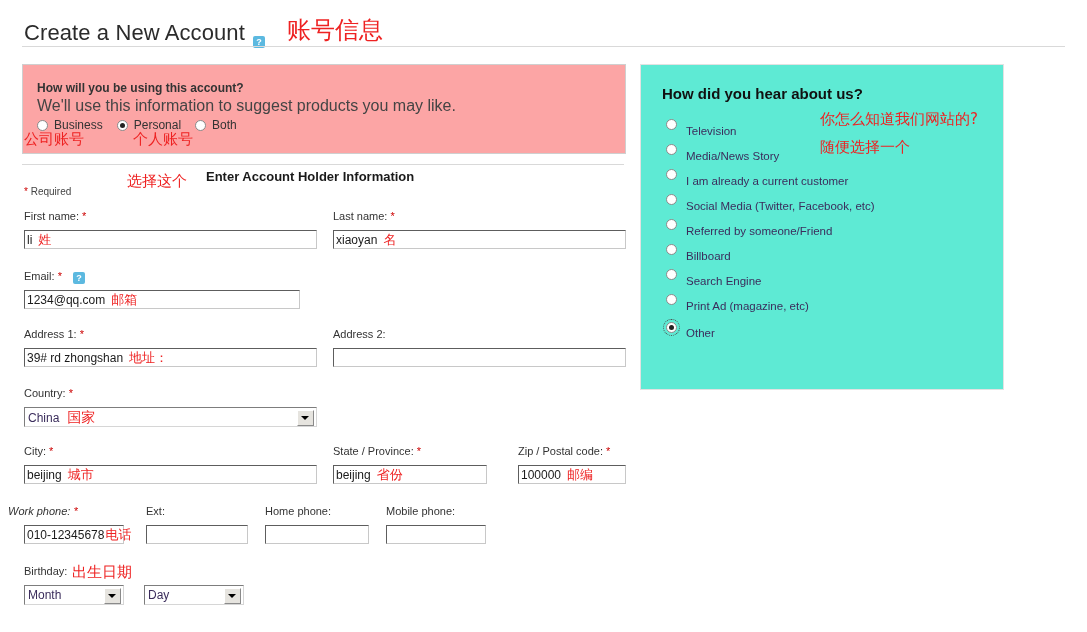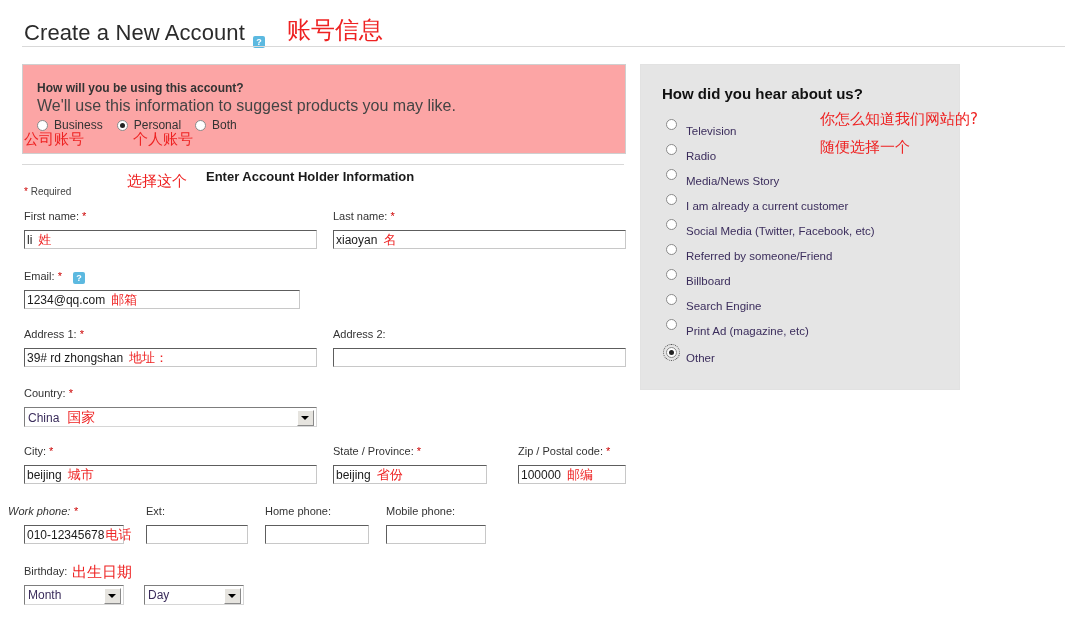--- a/index.html
+++ b/index.html
@@ -245,23 +245,23 @@
     border-left: 4px solid transparent;
     border-right: 4px solid transparent;
     border-top: 4px solid #000000;
   }
 
   
   #hear-panel {
     position: absolute;
     left: 640px;
     top: 64px;
-    width: 320px;
+    width: 364px;
     height: 326px;
-    background: #e5e5e5;
+    background: #5eead4;
     border: 1px solid #e2e2e2;
     box-sizing: border-box;
   }
   #hear-title {
     position: absolute;
     left: 21px;
     top: 20px;
     font-size: 15px;
     font-weight: bold;
     color: #111111;
@@ -461,24 +461,20 @@
 
 <div id="hear-panel">
   <div id="hear-title">How did you hear about us?</div>
   <div id="hear-list">
     <div class="hear-item">
       <span class="radio"></span>
       <span class="hear-label">Television</span>
     </div>
     <div class="hear-item">
       <span class="radio"></span>
-      <span class="hear-label">Radio</span>
-    </div>
-    <div class="hear-item">
-      <span class="radio"></span>
       <span class="hear-label">Media/News Story</span>
     </div>
     <div class="hear-item">
       <span class="radio"></span>
       <span class="hear-label">I am already a current customer</span>
     </div>
     <div class="hear-item">
       <span class="radio"></span>
       <span class="hear-label">Social Media (Twitter, Facebook, etc)</span>
     </div>

